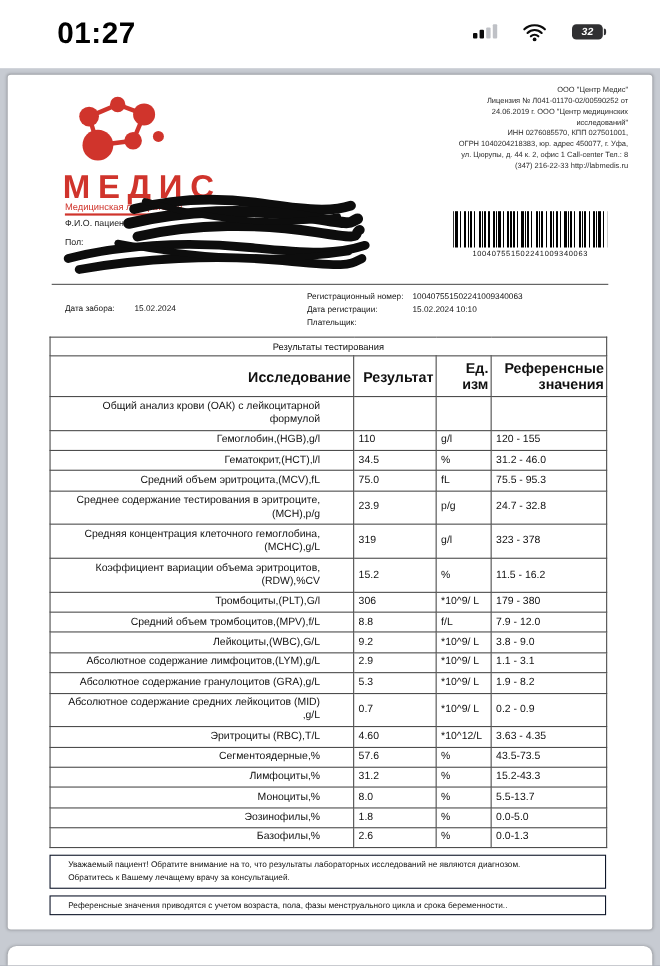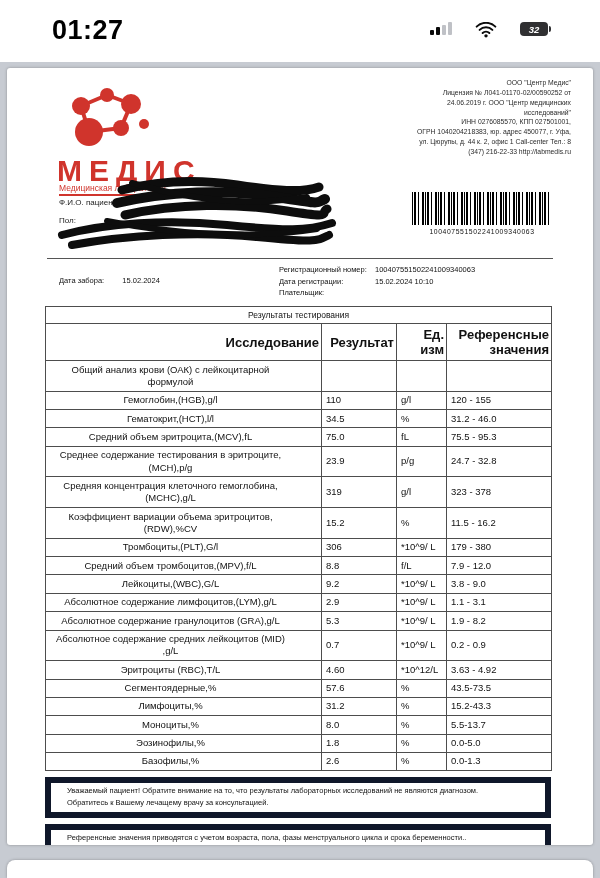--- a/index.html
+++ b/index.html
@@ -42,25 +42,25 @@
   .reg-right { position:absolute; left:272px; top:197px; font-size:7.5px; color:#111; }
   .reg-row { display:flex; margin-bottom:2.5px; }
   .rlbl { width:96px; }
 
   .content { position:absolute; left:38px; top:238px; width:506px; }
   .results { border-collapse:collapse; table-layout:fixed; width:506px; }
   .results th, .results td { border:1px solid #4d4d4d; color:#111; }
   .t-title { font-size:8.5px; font-weight:400; padding:3px 2px; text-align:center; }
   .results thead tr.cols th { font-size:13px; font-weight:700; padding:3px 2px; text-align:right; }
   .results td { font-size:9.5px; padding:2.5px 4px; vertical-align:middle; line-height:1.3; }
-  td.c-name { text-align:center; padding-right:30px;margin-top:16px; }
+  td.c-name { text-align:right; padding-right:30px;margin-top:16px; }
   td.c-mid { text-align:left; }
   .w-name{width:276px} .w-res{width:75px} .w-unit{width:50px} .w-ref{width:105px}
 
-  .note { border:6px solid #0f172a; font-size:7.5px; line-height:1.55; padding:2px 6px 3px 16px;
+  .note { border:1px solid #0f172a; font-size:7.5px; line-height:1.55; padding:2px 6px 3px 16px;
           color:#111; margin-top:6px; }
 
   #next-page { position:absolute; left:7px; top:860px; width:586px; height:18px; background:#fff;
                border-radius:8px 8px 0 0; box-shadow:0 0 3px rgba(0,0,0,.3); }
 </style>
 </head>
 <body>
 
 <div id="screen">
 
@@ -254,21 +254,21 @@
             <tr>
               <td class="c-name">Абсолютное содержание средних лейкоцитов (MID) ,g/L</td>
               <td class="c-mid">0.7</td>
               <td class="c-mid">*10^9/ L</td>
               <td class="c-mid">0.2 - 0.9</td>
             </tr>
             <tr>
               <td class="c-name">Эритроциты (RBC),T/L</td>
               <td class="c-mid">4.60</td>
               <td class="c-mid">*10^12/L</td>
-              <td class="c-mid">3.63 - 4.92</td>
+              <td class="c-mid">3.63 - 4.35</td>
             </tr>
             <tr>
               <td class="c-name">Сегментоядерные,%</td>
               <td class="c-mid">57.6</td>
               <td class="c-mid">%</td>
               <td class="c-mid">43.5-73.5</td>
             </tr>
             <tr>
               <td class="c-name">Лимфоциты,%</td>
               <td class="c-mid">31.2</td>

